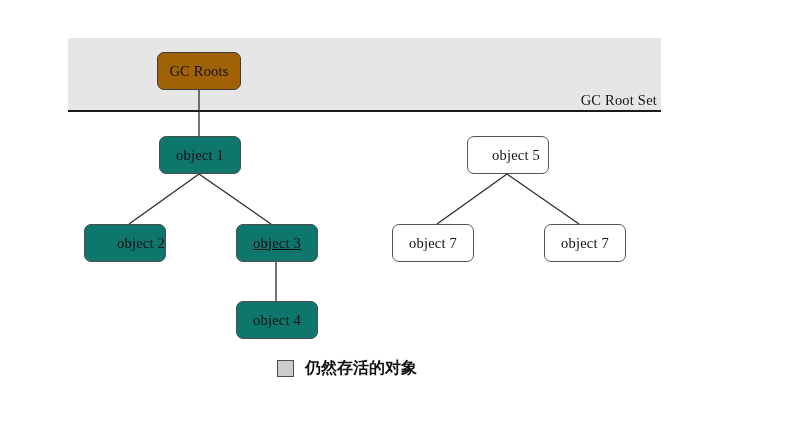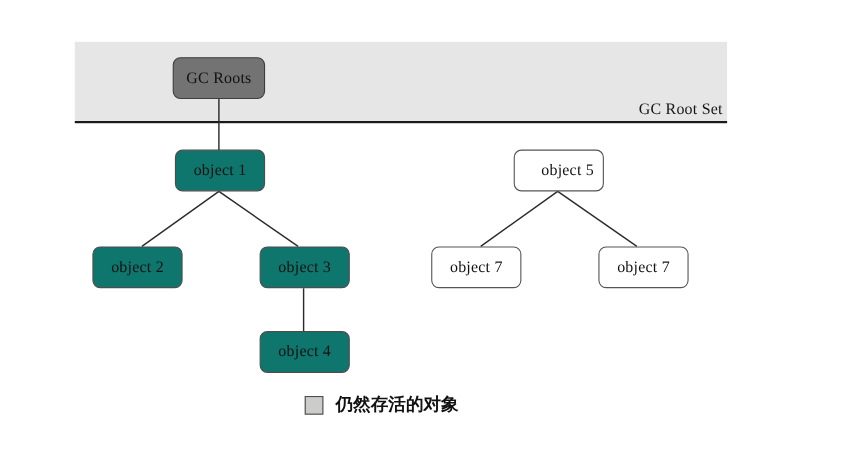--- a/index.html
+++ b/index.html
@@ -61,21 +61,21 @@
   }
   .node.live {
     background: #0f766e;
     border: 1.4px solid #4d4d4d;
   }
   .node.dead {
     background: #ffffff;
     border: 1.1px solid #555555;
   }
   .node.root {
-    background: #737373;
+    background: #a16207;
     border: 1.6px solid #3d3d3d;
     width: 84px;
   }
 
   
   .legend {
     position: absolute;
     left: 277px;
     top: 357px;
     width: 210px;
@@ -146,25 +146,25 @@
   </svg>
 
   <div class="node root" style="left:157px; top:52px;">
     <span>GC Roots</span>
   </div>
 
   <div class="node live" style="left:159px; top:136px;">
     <span>object 1</span>
   </div>
 
-  <div class="node live" style="left:84px; top:224px;">
+  <div class="node live" style="left:84px; top:224px;justify-content:flex-end;">
     <span>object 2</span>
   </div>
 
-  <div class="node live" style="left:236px; top:224px;">
+  <div class="node live" style="left:236px; top:224px;text-decoration:underline;">
     <span>object 3</span>
   </div>
 
   <div class="node live" style="left:236px; top:301px;">
     <span>object 4</span>
   </div>
 
   <div class="node dead" style="left:467px; top:136px;padding-left:16px;">
     <span>object 5</span>
   </div>

